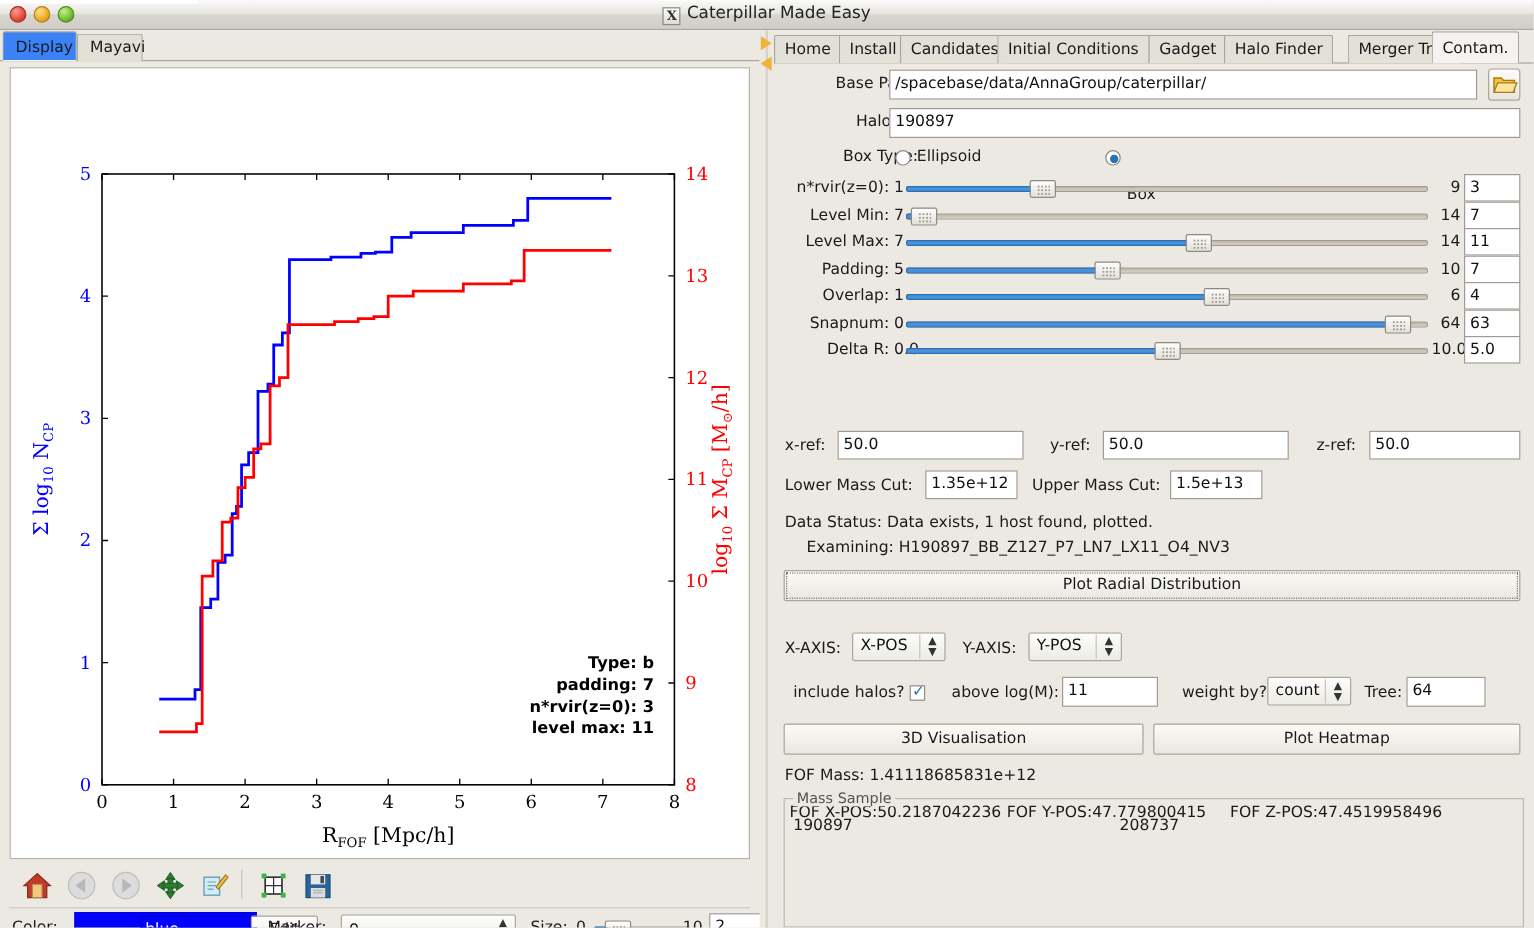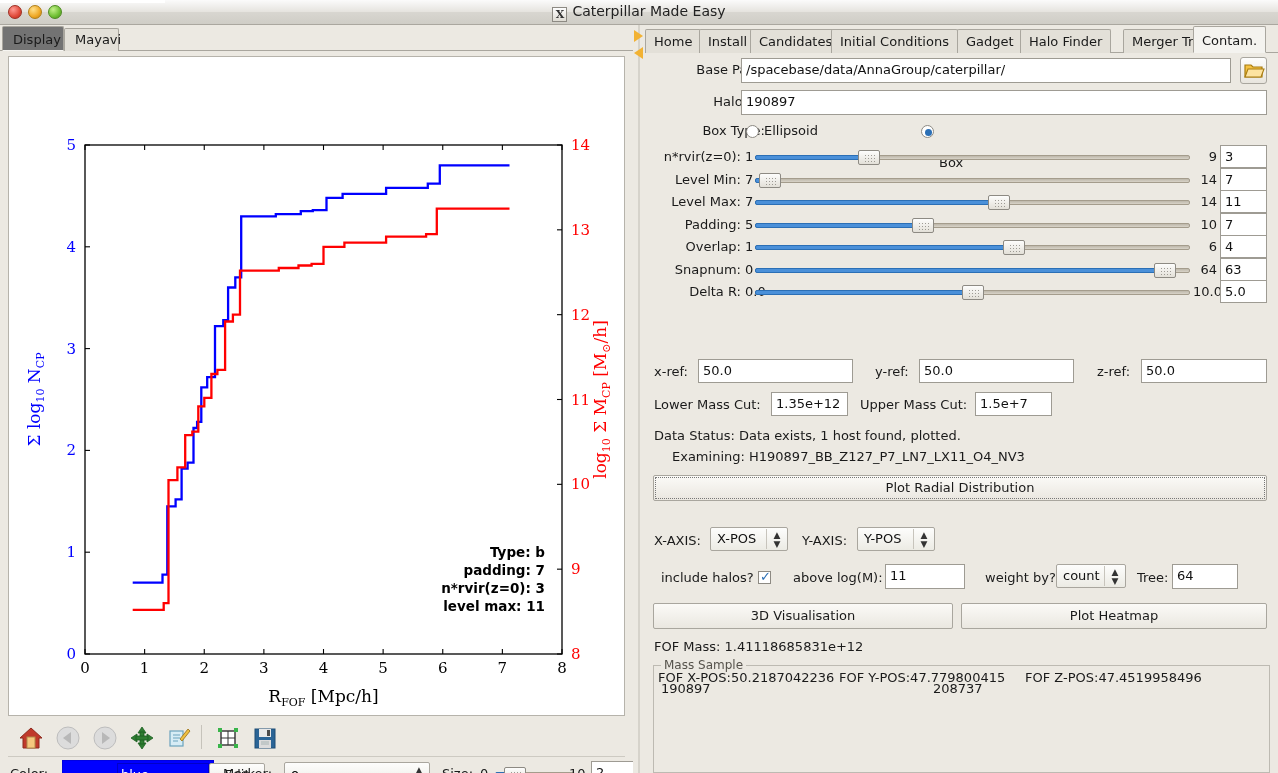--- a/index.html
+++ b/index.html
@@ -47,21 +47,21 @@
     position: absolute; left: 0; top: 0; width: 633px; height: 26px;
     background: #ece9e2;
     border-bottom: 1px solid #a9a69e;
   }
   .ltab {
     position: absolute; top: 3px; height: 23px; padding: 3px 10px 0 10px;
     font-size: 13px; color: #1a1a1a;
     border: 1px solid #a9a69e; border-bottom: none;
     border-radius: 2px 2px 0 0;
   }
-  .ltab.active { background: #737373; top: 1px; height: 25px; padding-top:5px; border-bottom:1px solid #f6f5f1; }
+  .ltab.active { background: #3b82f6; top: 1px; height: 25px; padding-top:5px; border-bottom:1px solid #f6f5f1; }
   .ltab.inactive { background: #e3e0d8; }
 
   #plotcard {
     position: absolute; left: 8px; top: 31px; width: 617px; height: 660px;
     background: #ffffff; border: 1px solid #b6b3ab;
   }
   #plotsvg { position:absolute; left:0; top:0; }
 
   
   #mpl-toolbar {
@@ -526,21 +526,21 @@
       <span class="flabel" style="left:9px; top:311px;">x-ref:</span>
       <div class="ftext" style="left:53px; top:306px; width:155px; height:24px;">50.0</div>
       <span class="flabel" style="left:230px; top:311px;">y-ref:</span>
       <div class="ftext" style="left:274px; top:306px; width:155px; height:24px;">50.0</div>
       <span class="flabel" style="left:452px; top:311px;">z-ref:</span>
       <div class="ftext" style="left:496px; top:306px; width:126px; height:24px;">50.0</div>
 
       <span class="flabel" style="left:9px; top:344px;">Lower Mass Cut:</span>
       <div class="ftext" style="left:126px; top:339px; width:77px; height:24px;">1.35e+12</div>
       <span class="flabel" style="left:215px; top:344px;">Upper Mass Cut:</span>
-      <div class="ftext" style="left:330px; top:339px; width:77px; height:24px;">1.5e+7</div>
+      <div class="ftext" style="left:330px; top:339px; width:77px; height:24px;">1.5e+13</div>
 
       <span class="statictext" style="left:9px; top:375px;">Data Status: Data exists, 1 host found, plotted.</span>
       <span class="statictext" style="left:27px; top:396px;">Examining: H190897_BB_Z127_P7_LN7_LX11_O4_NV3</span>
 
       <div class="btn-wide focused" style="left:8px; top:422px; width:614px; height:26px; line-height:24px;">Plot Radial Distribution</div>
 
       <span class="flabel" style="left:9px; top:480px;">X-AXIS:</span>
       <div class="combo" style="left:65px; top:474px; width:78px;">
         <span class="cb-text">X-POS</span>
         <span class="cb-div" style="right:20px;"></span>

